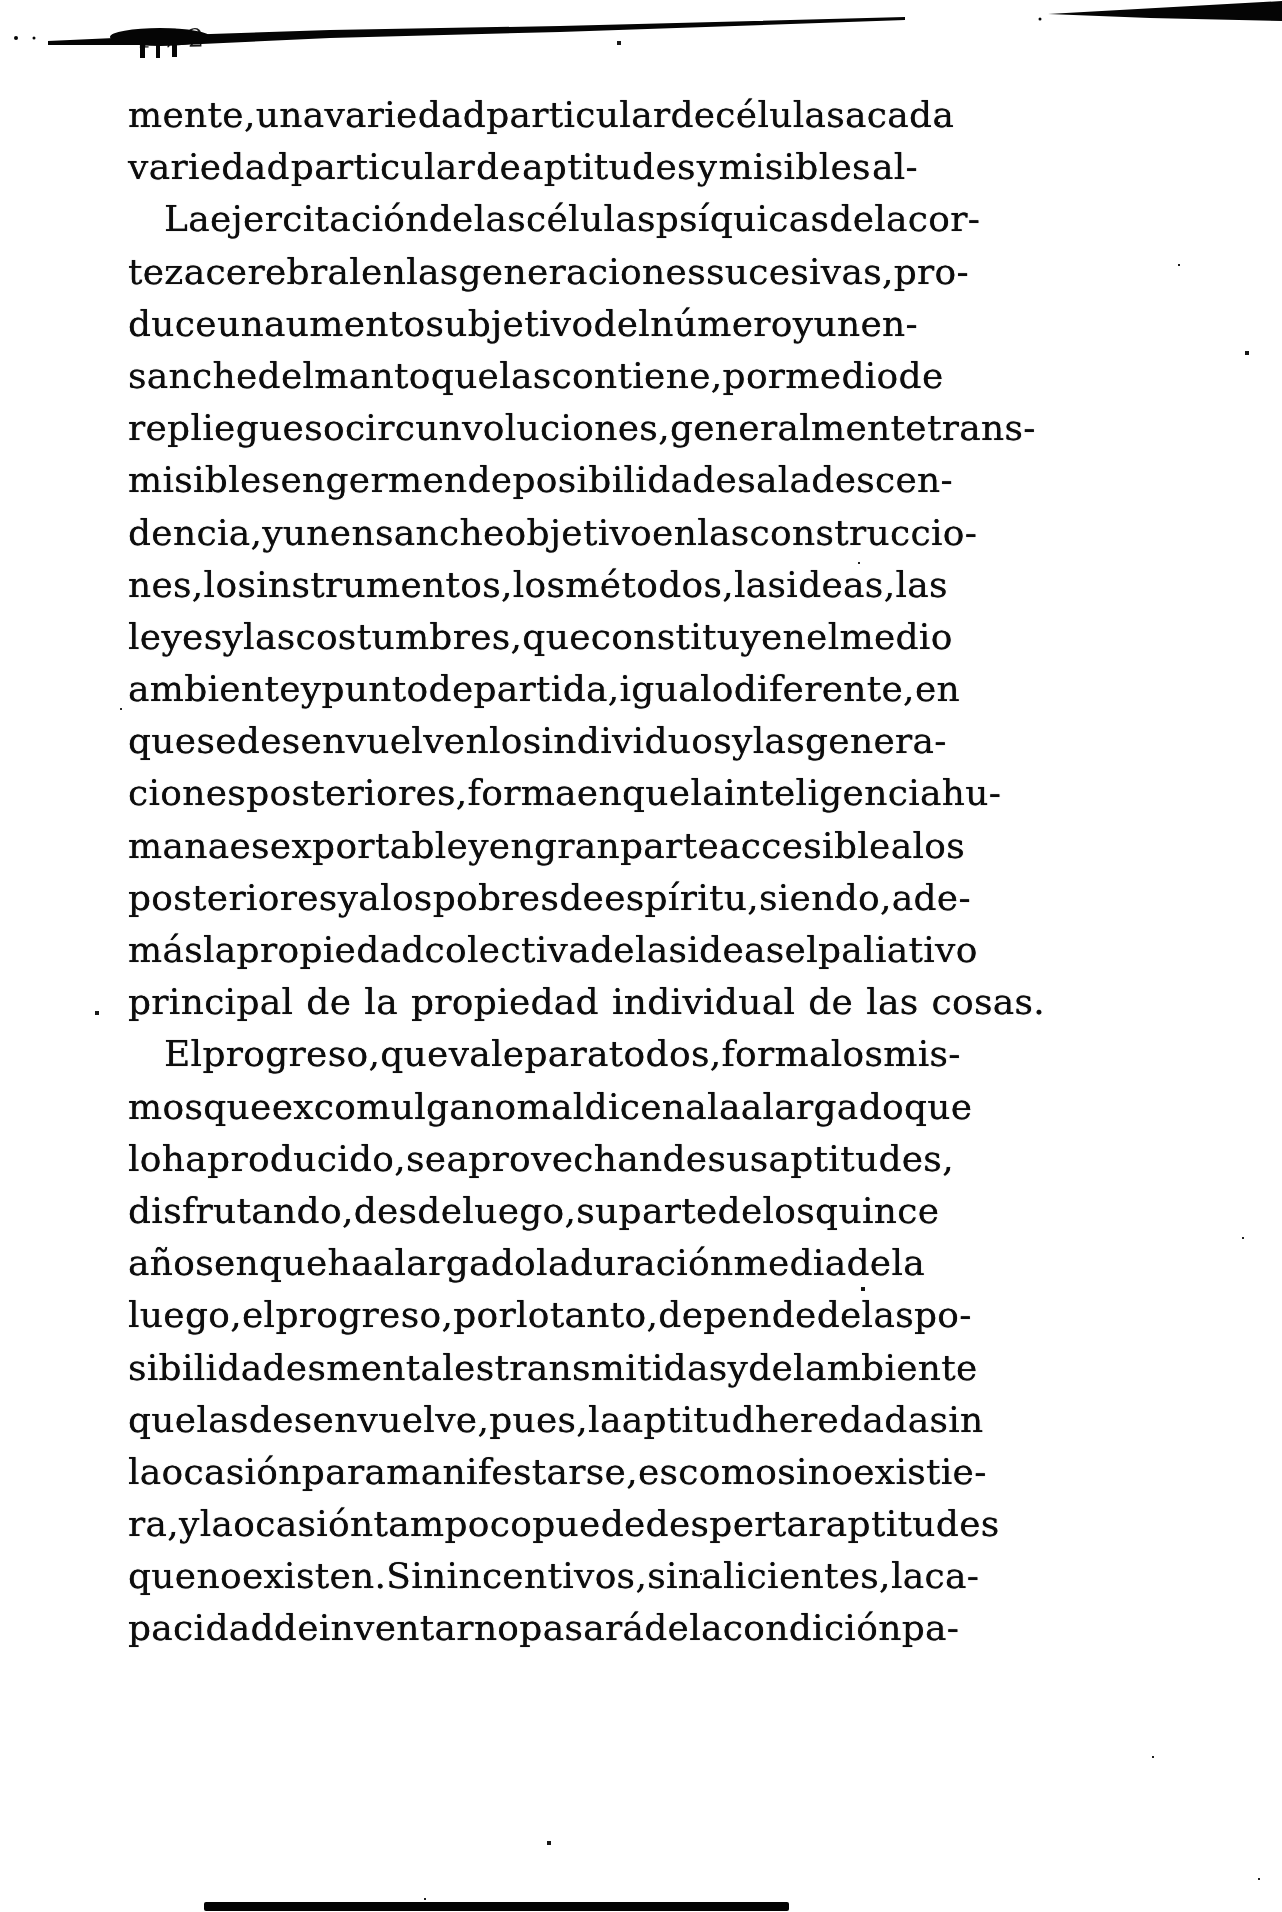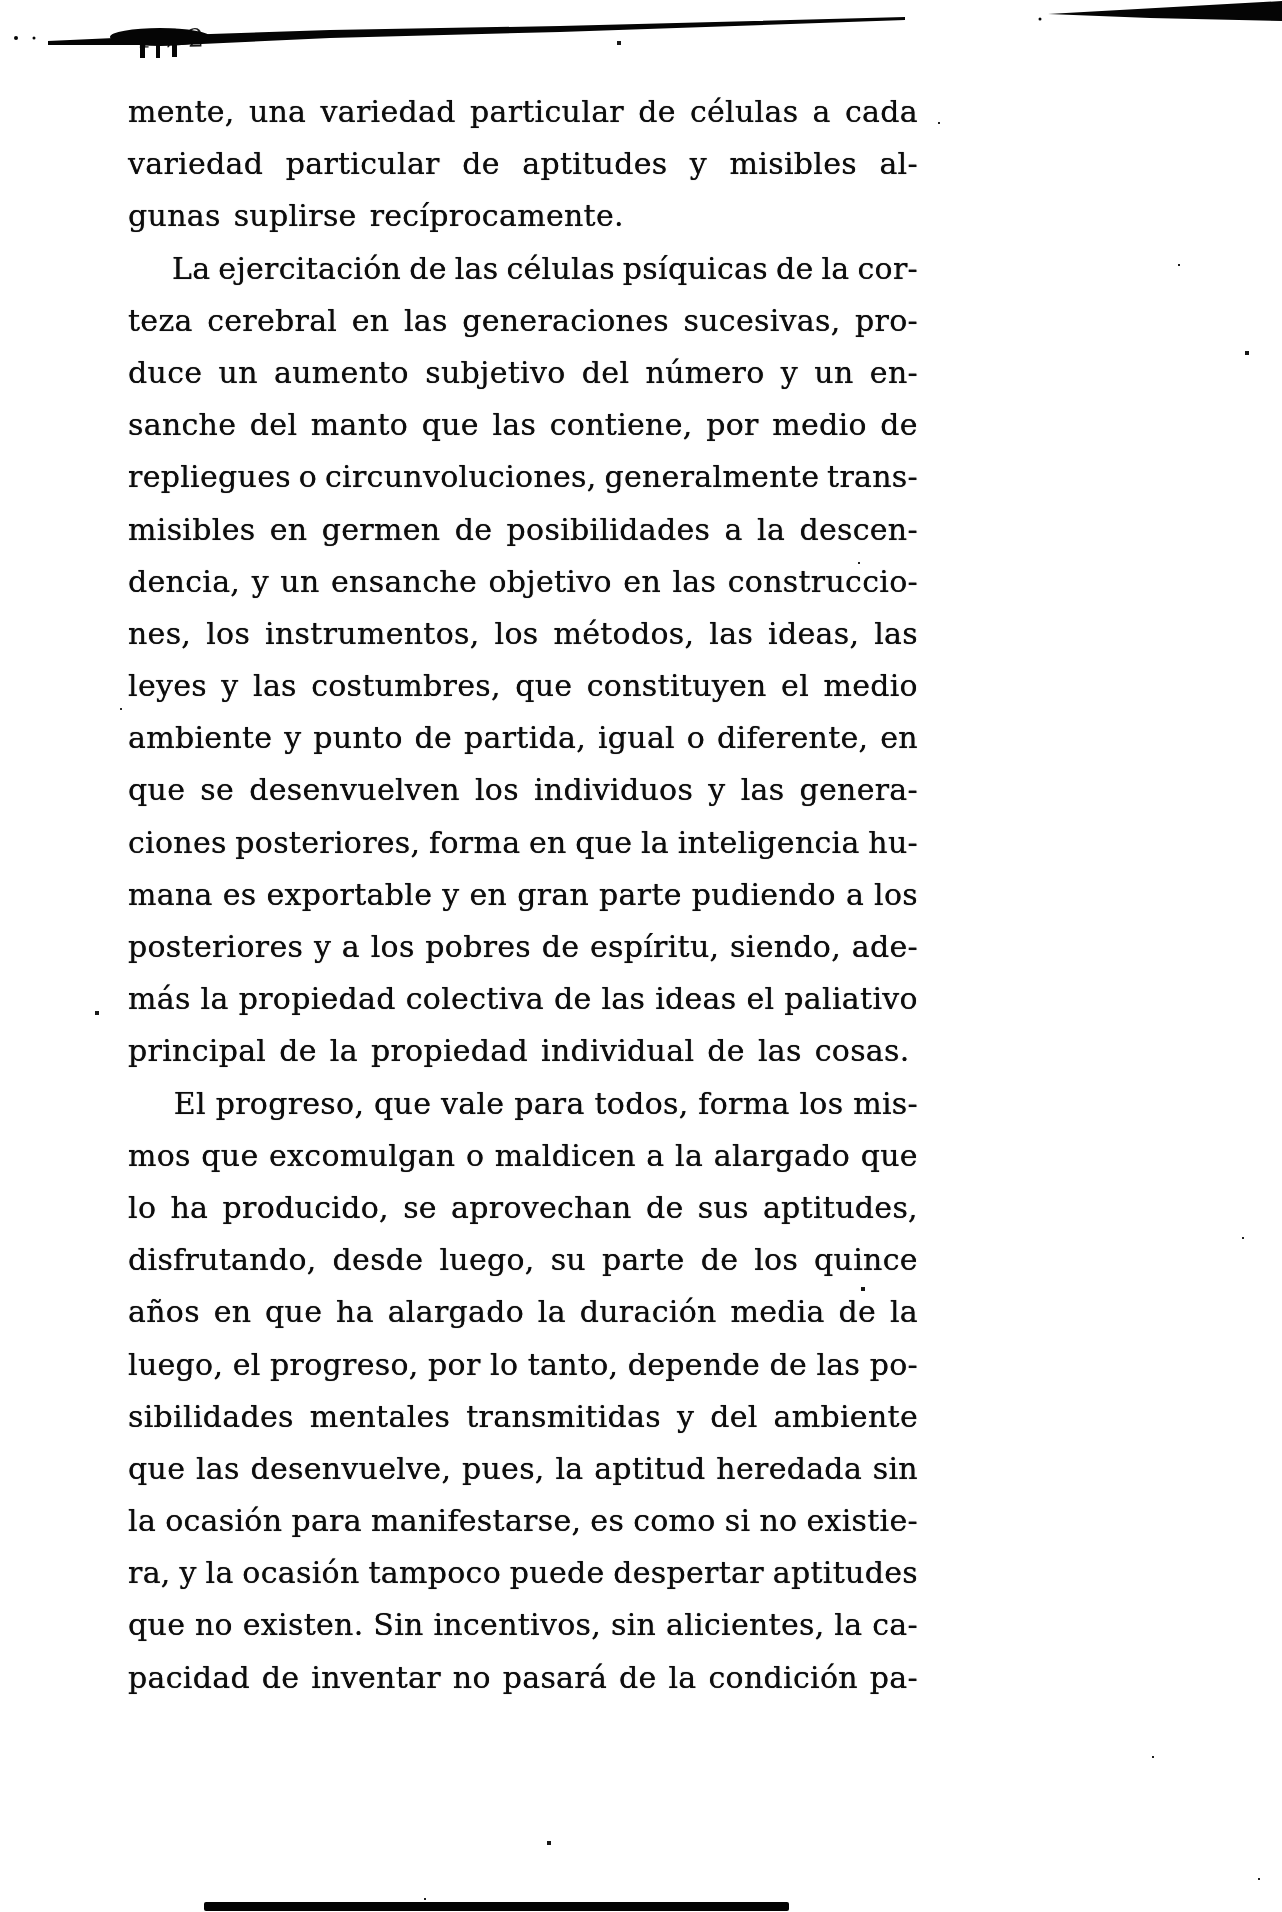--- a/index.html
+++ b/index.html
@@ -16,21 +16,21 @@
     font-size:25px;color:#1c1c1c;letter-spacing:10px;
     transform:rotate(-1deg);
   }
   
   .text-block{
     position:absolute;left:128px;top:94px;width:790px;
     color:#0d0d0d;
   }
   .line{
     display:flex;justify-content:space-between;align-items:baseline;
-    height:52.2px;font-size:30px;
+    height:52.2px;font-size:36px;
     letter-spacing:0.3px;
     text-shadow:0 0 0.7px rgba(0,0,0,0.85);
     white-space:nowrap;
     text-align:right;
   }
   .line.end{justify-content:flex-start;gap:13px;}
   .line.ind::before{content:"";display:block;width:36px;flex:0 0 auto;}
   .it{}
   
   .artifact-svg{position:absolute;left:0;top:0;z-index:3;}
@@ -93,25 +93,20 @@
     </div>
     <div class="line">
       <span>variedad</span>
       <span>particular</span>
       <span>de</span>
       <span>aptitudes</span>
       <span>y</span>
       <span>misibles</span>
       <span>al-</span>
     </div>
-    <div class="line end">
-      <span>gunas</span>
-      <span>suplirse</span>
-      <span>recíprocamente.</span>
-    </div>
     <div class="line ind">
       <span>La</span>
       <span>ejercitación</span>
       <span>de</span>
       <span>las</span>
       <span>células</span>
       <span>psíquicas</span>
       <span>de</span>
       <span>la</span>
       <span>cor-</span>
@@ -226,21 +221,21 @@
       <span>hu-</span>
     </div>
     <div class="line">
       <span>mana</span>
       <span>es</span>
       <span>exportable</span>
       <span>y</span>
       <span>en</span>
       <span>gran</span>
       <span>parte</span>
-      <span>pudiendo</span>
+      <span>accesible</span>
       <span>a</span>
       <span>los</span>
     </div>
     <div class="line">
       <span>posteriores</span>
       <span>y</span>
       <span>a</span>
       <span>los</span>
       <span>pobres</span>
       <span>de</span>

